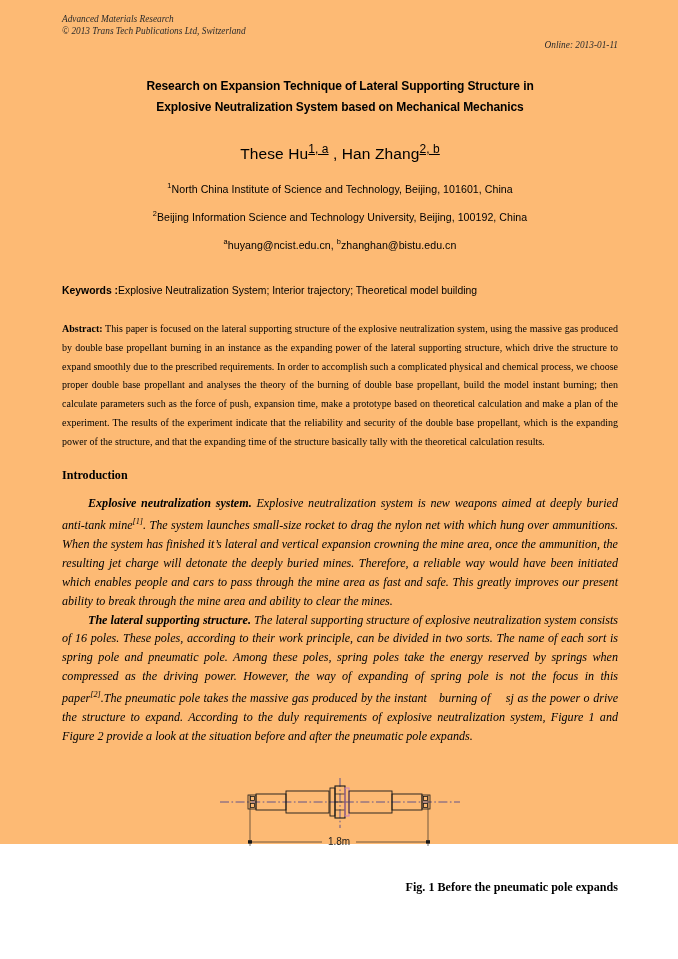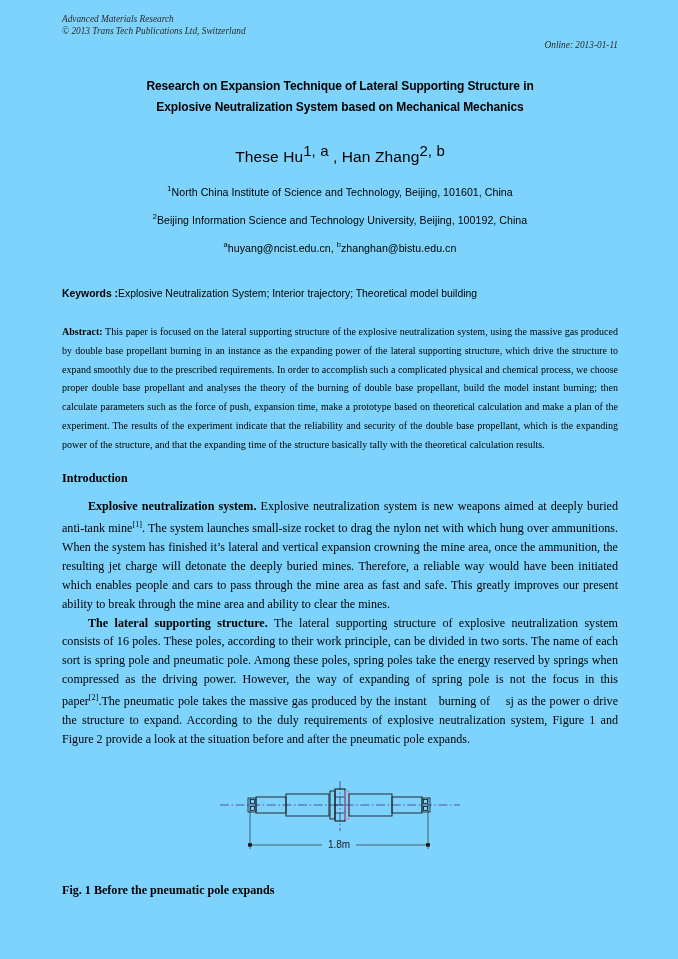--- a/index.html
+++ b/index.html
@@ -12,22 +12,22 @@
     height: 959px;
     font-family: "Liberation Serif", serif;
     color: #000000;
     position: relative;
     overflow: hidden;
   }
   .page {
     position: absolute;
     left: 0; top: 0;
     width: 678px;
-    height: 959px;
-    background: #7dd3fc;
+    height: 844px;
+    background: #fdba74;
   }
   .content {
     position: absolute;
     left: 62px;
     top: 14px;
     width: 556px;
   }
 
   
   .masthead {
@@ -64,21 +64,21 @@
   }
 
   
   .authors {
     font-family: "Liberation Sans", sans-serif;
     font-size: 15.5px;
     text-align: center;
     margin-top: 24px;
     letter-spacing: 0.1px;
   }
-  .authors sup { font-size: 15px; vertical-align: super; }
+  .authors sup { font-size: 12px; vertical-align: super; text-decoration: underline; }
 
   .affil {
     font-family: "Liberation Sans", sans-serif;
     font-size: 10.6px;
     text-align: center;
     margin-top: 18px;
     letter-spacing: 0.05px;
   }
   .affil.second { margin-top: 14px; }
   .affil.emails { margin-top: 15px; }
@@ -113,41 +113,42 @@
     margin-top: 16px;
   }
 
   .para {
     font-family: "Liberation Serif", serif;
     font-size: 12.1px;
     line-height: 18.9px;
     text-align: justify;
     margin-top: 11px;
     text-indent: 26px;
+    font-style: italic;
   }
   .para.tight { margin-top: 0px; }
   .para b { font-weight: bold; }
   .para sup { font-size: 8.2px; vertical-align: super; }
 
   
   .figure-wrap {
     margin-top: 26px;
     display: flex;
     justify-content: center;
   }
   .figure-box {
     width: 240px;
     height: 92px;
     position: relative;
   }
   .fig-caption {
     font-family: "Liberation Serif", serif;
     font-weight: bold;
     font-size: 12.1px;
-    text-align: left;
+    text-align: right;
     margin-top: 16px;
   }
 </style>
 </head>
 <body>
 
 <div class="page">
 <div class="content">
 
   <div class="masthead">

